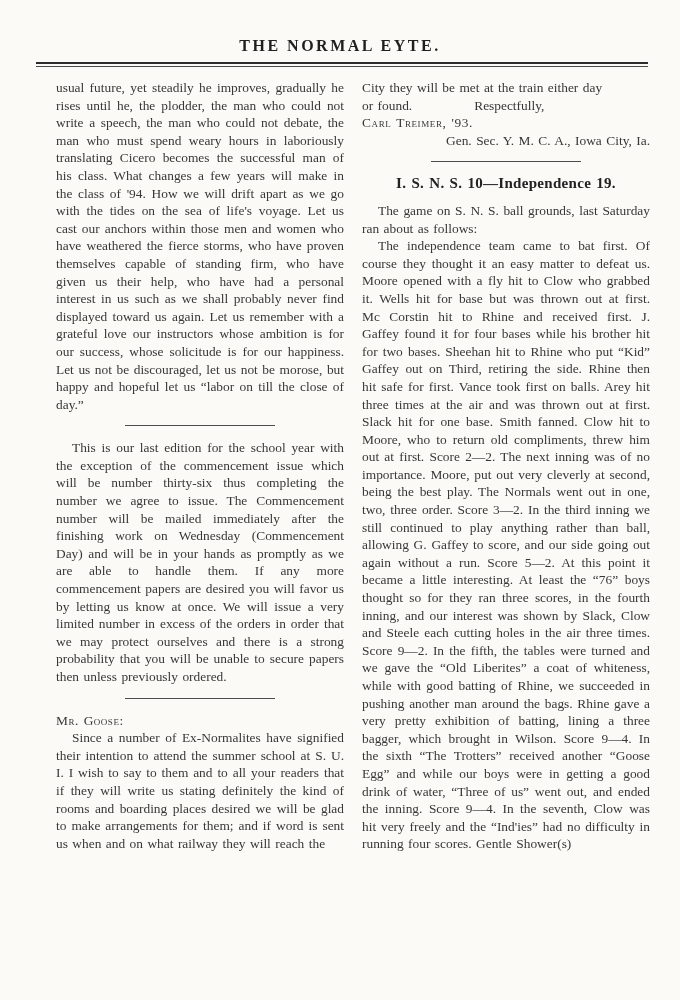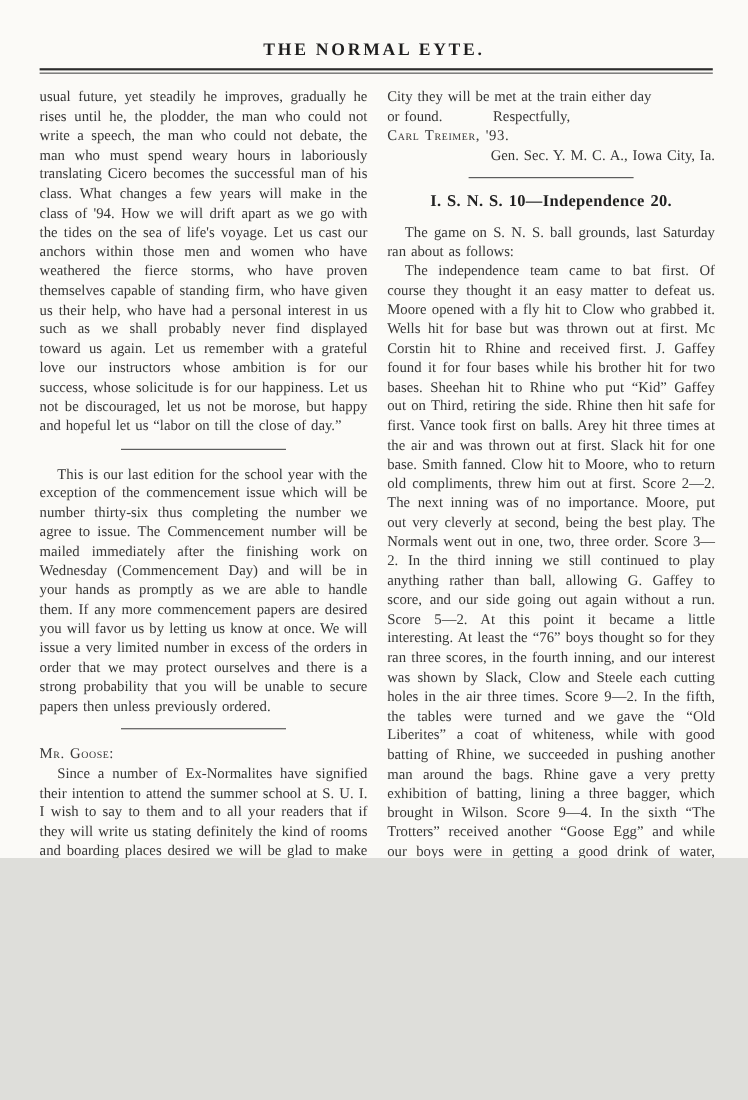--- a/index.html
+++ b/index.html
@@ -1,19 +1,19 @@
 <!DOCTYPE html>
 <html><head>
 <meta charset="utf-8">
 <style>
   html, body { margin: 0; padding: 0; background: #dededa; }
   .page {
     position: relative;
     width: 680px;
-    height: 780px;
+    height: 1000px;
     margin: 0 auto;
     background: #fbfaf7;
     overflow: hidden;
     font-family: "Liberation Serif", "DejaVu Serif", serif;
     color: #373737;
     box-sizing: border-box;
   }
   .masthead {
     text-align: center;
     padding-top: 37px;
@@ -24,21 +24,21 @@
   }
   .header-rule {
     margin: 7px 32px 0 36px;
     height: 2px;
     border-top: 2px solid #2c2c2c;
     border-bottom: 1px solid #4a4a4a;
   }
   .columns {
     display: flex;
     gap: 18px;
-    padding: 12px 30px 0 36px;
+    padding: 12px 30px 0 56px;
   }
   .column {
     flex: 1;
     min-width: 0;
     font-size: 13.4px;
     line-height: 17.6px;
     text-align: justify;
     word-spacing: 1.1px;
   }
   .column p { margin: 0; }
@@ -48,21 +48,21 @@
     border: none;
     border-top: 1px solid #4c4c4c;
     margin: 12px auto 13px auto;
   }
   .salutation {
     font-variant: small-caps;
     letter-spacing: 0.5px;
     text-align: left;
   }
   .sig-closing { text-align: left; }
-  .sig-closing .respectfully { margin-left: 46px; }
+  .sig-closing .respectfully { margin-left: 62px; }
   .sig-name {
     text-align: left;
     padding-right: 26px;
     font-variant: small-caps;
     letter-spacing: 0.6px;
   }
   .sig-title {
     text-align: right;
     padding-left: 12px;
   }
@@ -104,21 +104,21 @@
       <p>City they will be met at the train either day</p>
 
       <p class="sig-closing"><span>or found.</span><span class="respectfully">Respectfully,</span></p>
 
       <p class="sig-name">Carl Treimer, '93.</p>
 
       <p class="sig-title">Gen. Sec. Y. M. C. A., Iowa City, Ia.</p>
 
       <hr class="section-divider">
 
-      <div class="article-heading">I. S. N. S. 10—Independence 20.</div>
+      <div class="article-heading">I. S. N. S. 10—Independence 19.</div>
 
       <p class="indent">The game on S. N. S. ball grounds, last Saturday ran about as follows:</p>
 
       <p class="indent">The independence team came to bat first. Of course they thought it an easy matter to defeat us. Moore opened with a fly hit to Clow who grabbed it. Wells hit for base but was thrown out at first. Mc Corstin hit to Rhine and received first. J. Gaffey found it for four bases while his brother hit for two bases. Sheehan hit to Rhine who put “Kid” Gaffey out on Third, retiring the side. Rhine then hit safe for first. Vance took first on balls. Arey hit three times at the air and was thrown out at first. Slack hit for one base. Smith fanned. Clow hit to Moore, who to return old compliments, threw him out at first. Score 2—2. The next inning was of no importance. Moore, put out very cleverly at second, being the best play. The Normals went out in one, two, three order. Score 3—2. In the third inning we still continued to play anything rather than ball, allowing G. Gaffey to score, and our side going out again without a run. Score 5—2. At this point it became a little interesting. At least the “76” boys thought so for they ran three scores, in the fourth inning, and our interest was shown by Slack, Clow and Steele each cutting holes in the air three times. Score 9—2. In the fifth, the tables were turned and we gave the “Old Liberites” a coat of whiteness, while with good batting of Rhine, we succeeded in pushing another man around the bags. Rhine gave a very pretty exhibition of batting, lining a three bagger, which brought in Wilson. Score 9—4. In the sixth “The Trotters” received another “Goose Egg” and while our boys were in getting a good drink of water, “Three of us” went out, and ended the inning. Score 9—4. In the seventh, Clow was hit very freely and the “Ind'ies” had no difficulty in running four scores. Gentle Shower(s)</p>
     </div>
 
   </div>
 </div>
 
 </body></html>

